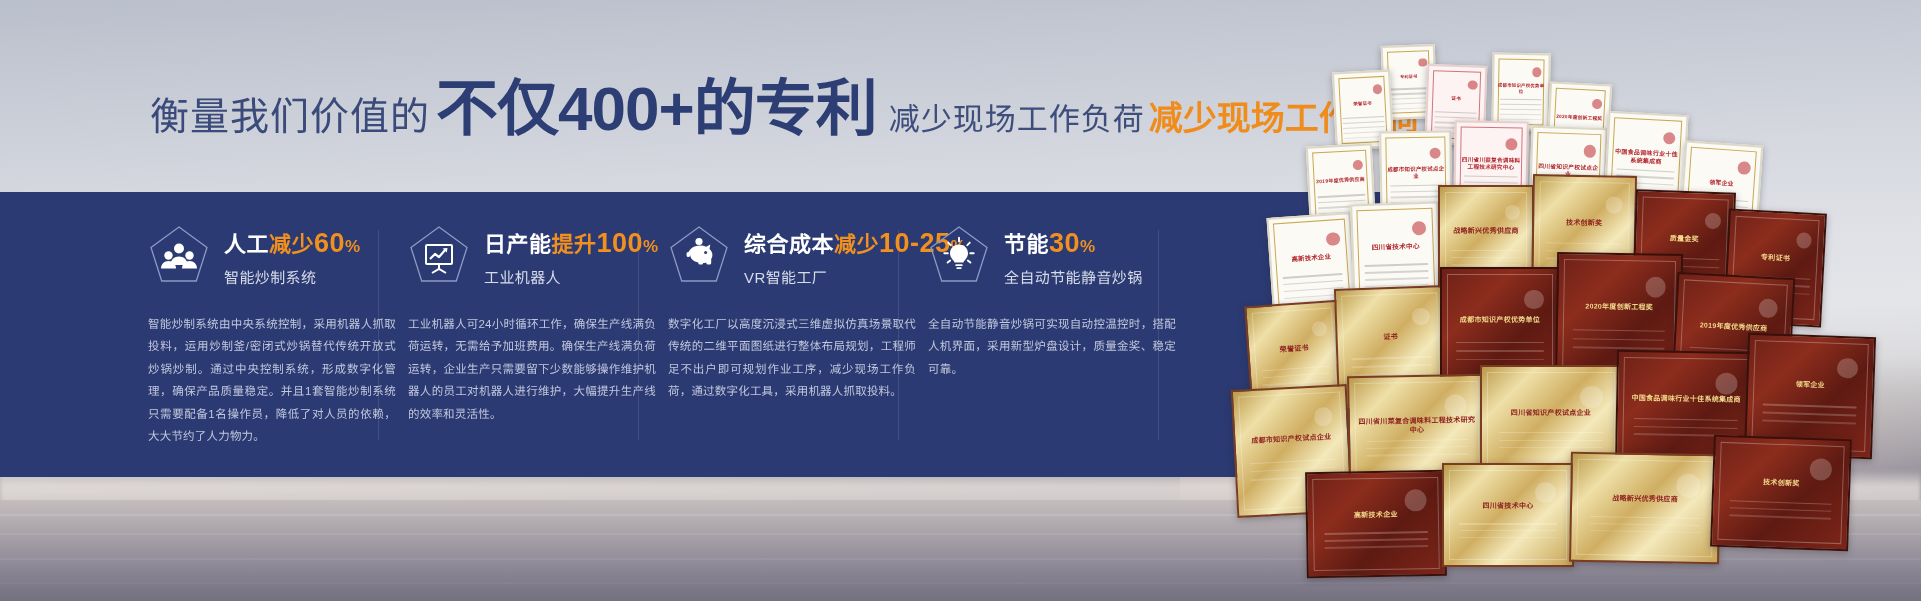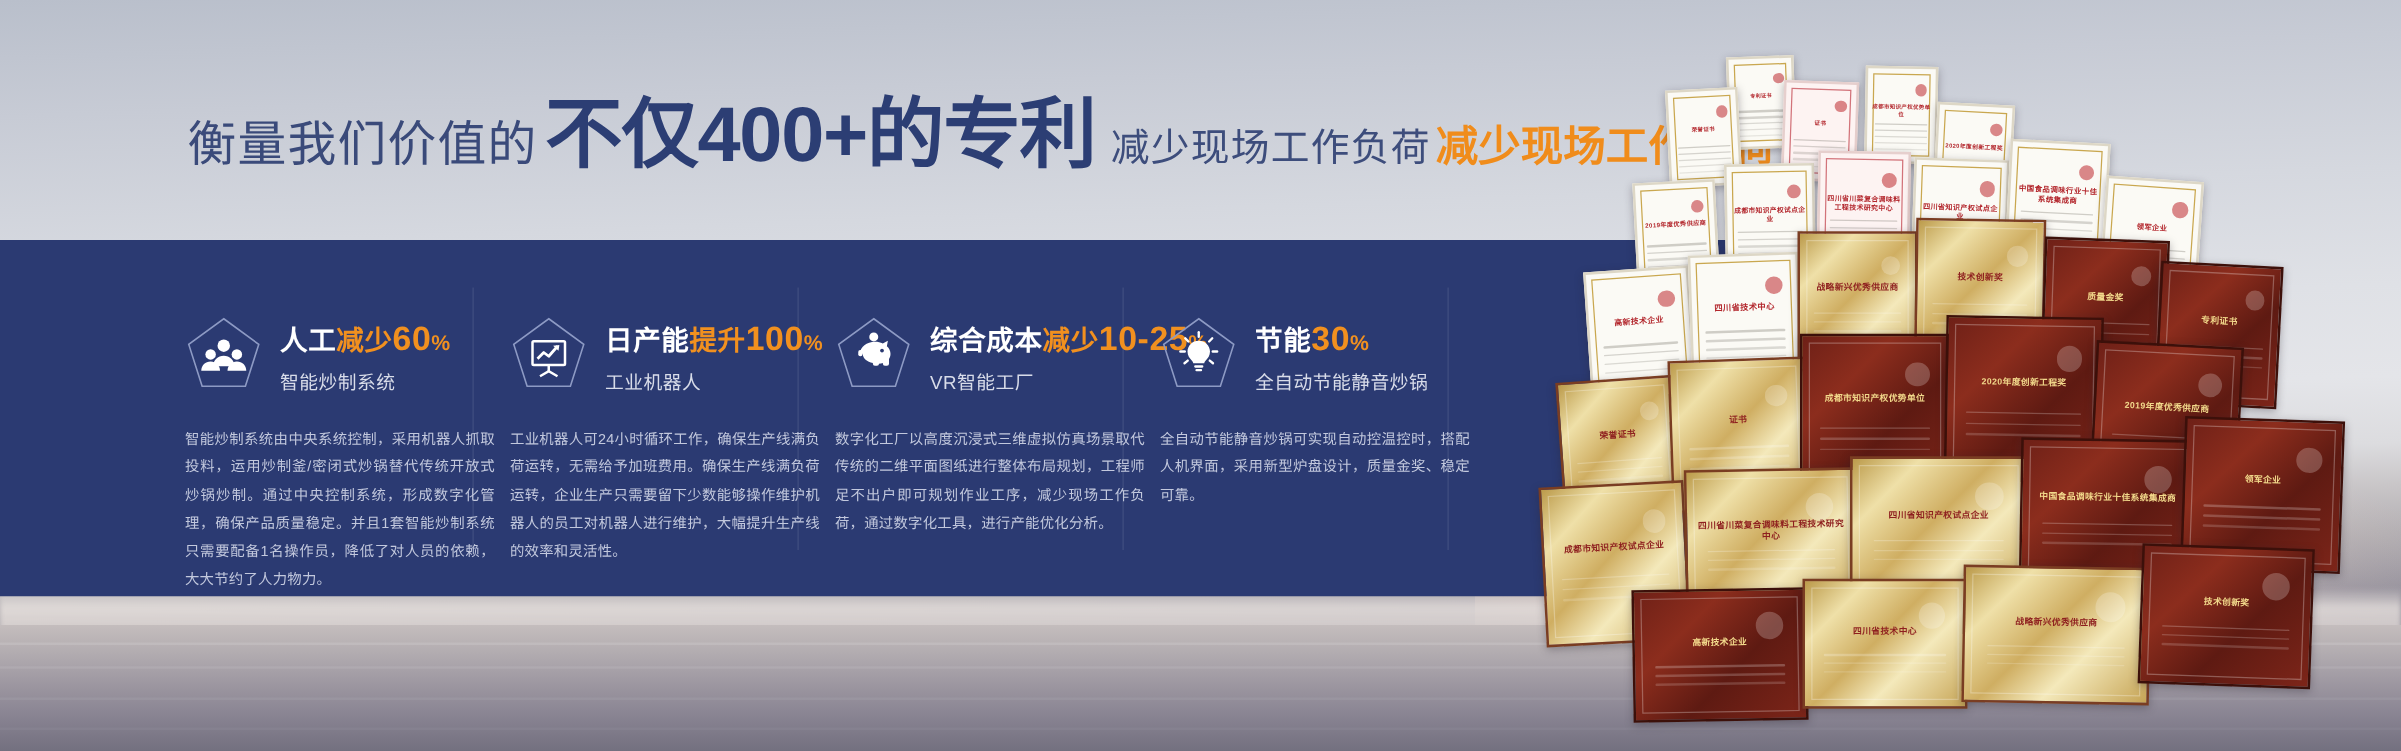--- a/index.html
+++ b/index.html
@@ -27,21 +27,21 @@
   .hl-sm-lead{font-size:39px;color:#3a4a7a;letter-spacing:1px;font-weight:400;}
   .hl-big{font-size:62px;font-weight:700;color:#2c3e74;letter-spacing:-1px;line-height:1;margin:0 6px;}
   .hl-sm-mid{font-size:31px;color:#3d4d7c;letter-spacing:1px;font-weight:400;margin-left:6px;}
   .hl-accent{font-size:34px;font-weight:700;color:#f08c1b;letter-spacing:0px;margin-left:4px;}
 
   
   .panel{position:absolute;left:0;top:192px;width:1417px;height:285px;background:#2b3a72;}
   .panel-inner{position:relative;width:100%;height:100%;}
   .divider{position:absolute;top:38px;width:1px;height:210px;background:rgba(255,255,255,0.10);}
 
-  .feature{position:absolute;top:30px;width:270px;margin-top:28px;}
+  .feature{position:absolute;top:30px;width:270px;}
   .feat-head{display:flex;align-items:flex-start;}
   .pent{position:relative;width:62px;height:62px;flex:0 0 62px;margin-right:14px;margin-top:2px;}
   .pent svg{display:block;}
   .feat-txt{padding-top:6px;}
   .feat-title{font-size:22px;font-weight:700;color:#ffffff;line-height:1.15;white-space:nowrap;letter-spacing:0.5px;}
   .feat-title .o{color:#f1901f;}
   .feat-title .num{color:#f1901f;font-size:27px;font-weight:700;}
   .feat-title .pct{color:#f1901f;font-size:17px;font-weight:700;}
   .feat-sub{font-size:15px;color:#d8dce9;margin-top:7px;letter-spacing:0.4px;white-space:nowrap;}
   .feat-body{margin-top:26px;font-size:11.5px;line-height:1.95;color:#c2c8dd;letter-spacing:0.2px;text-align:justify;width:248px;}
@@ -144,21 +144,21 @@
               </g>
             </svg>
           </div>
           <div class="feat-txt">
             <div class="feat-title">
               <span>综合成本</span><span class="o">减少</span><span class="num">10-25</span><span class="pct">%</span>
             </div>
             <div class="feat-sub">VR智能工厂</div>
           </div>
         </div>
-        <div class="feat-body">数字化工厂以高度沉浸式三维虚拟仿真场景取代传统的二维平面图纸进行整体布局规划，工程师足不出户即可规划作业工序，减少现场工作负荷，通过数字化工具，进行产能优化分析。</div>
+        <div class="feat-body">数字化工厂以高度沉浸式三维虚拟仿真场景取代传统的二维平面图纸进行整体布局规划，工程师足不出户即可规划作业工序，减少现场工作负荷，通过数字化工具，采用机器人抓取投料。</div>
       </div>
 
       <div class="feature" style="left:928px">
         <div class="feat-head">
           <div class="pent">
             <svg width="62" height="62" viewBox="0 0 62 62">
               <polygon points="31,3 59,23.5 48.3,57 13.7,57 3,23.5" fill="none" stroke="#8d9ac4" stroke-width="1.3"></polygon>
               <g fill="#ffffff">
                 <path d="M31 20.5c-5 0-9 3.9-9 8.7 0 3.2 1.7 5.4 3.2 7 .8.9 1.3 1.6 1.4 2.4h8.8c.1-.8.6-1.5 1.4-2.4 1.5-1.6 3.2-3.8 3.2-7 0-4.8-4-8.7-9-8.7z"></path>
                 <rect x="27.3" y="40.2" width="7.4" height="1.9" rx="0.9"></rect>

